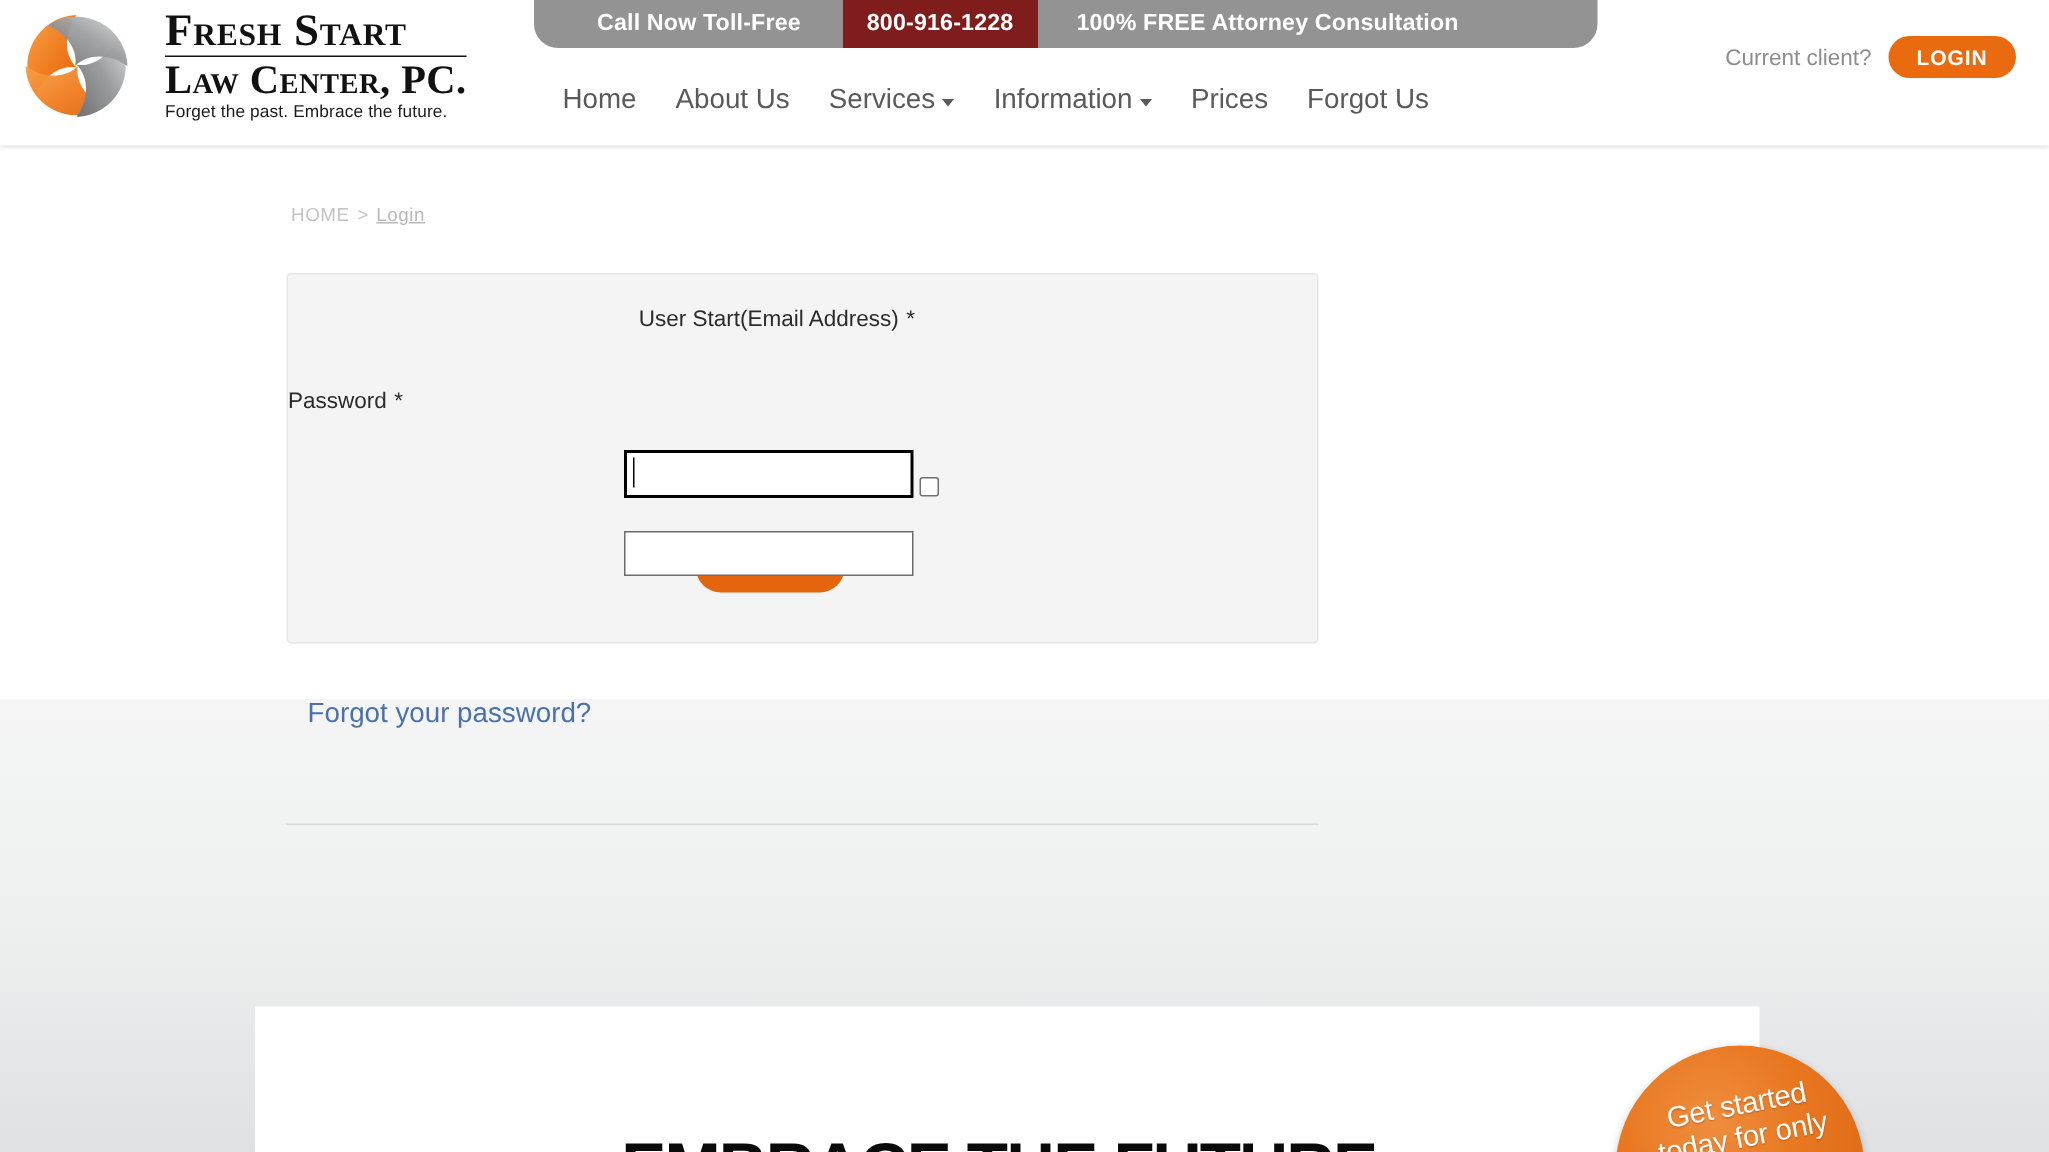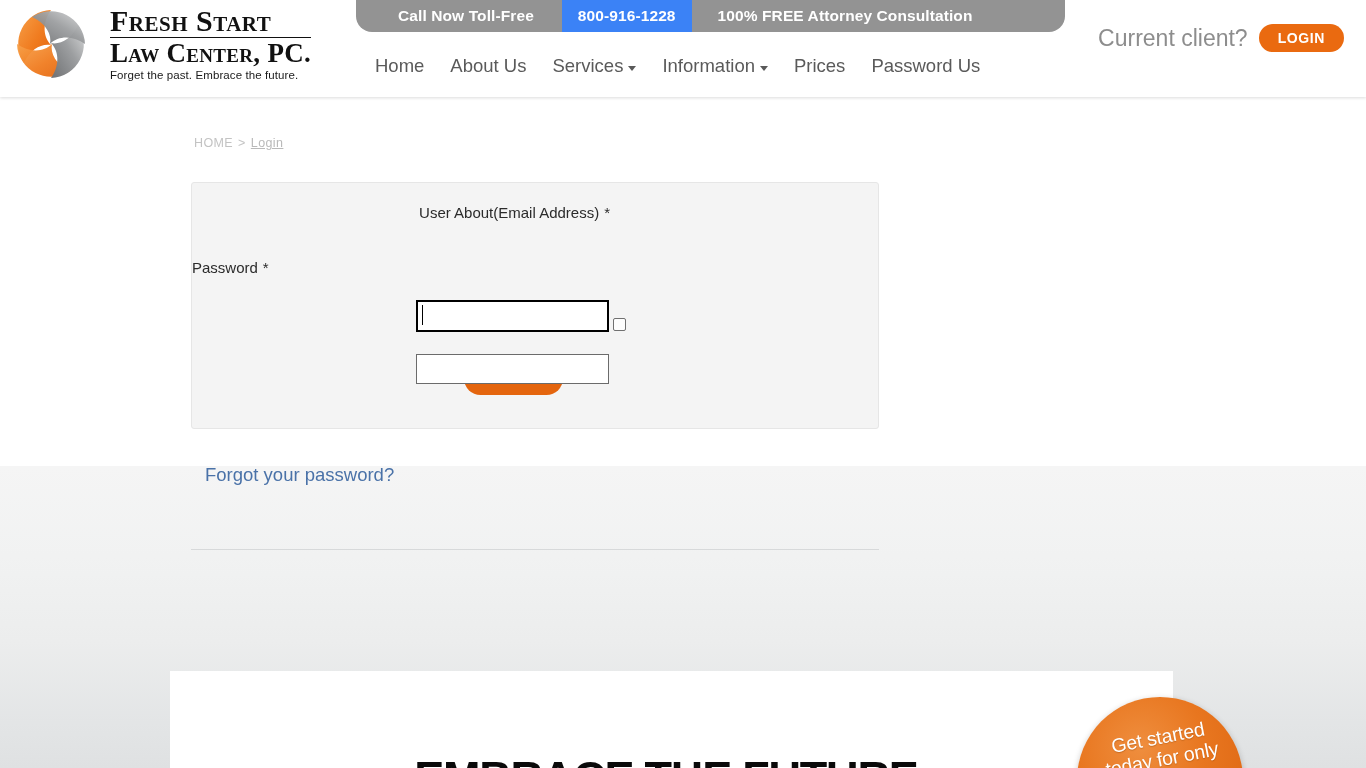--- a/index.html
+++ b/index.html
@@ -78,21 +78,21 @@
   .promo-seg {
     color: #ffffff;
     font-size: 15.5px;
     font-weight: bold;
     letter-spacing: 0.1px;
     white-space: nowrap;
     display: flex; align-items: center; justify-content: center;
     height: 100%;
   }
   .promo-call   { padding: 0 28px 0 42px; }
-  .promo-phone  { background: #3b82f6; padding: 0 16px; }
+  .promo-phone  { background: #7f1d1d; padding: 0 16px; }
   .promo-free   { padding: 0 34px 0 26px; }
 
   
   .nav {
     position: absolute; left: 364px; top: 55px;
     display: flex; align-items: center; gap: 0;
   }
   .nav-item {
     color: #5a5a5a;
     font-size: 18.5px;
@@ -110,21 +110,21 @@
     border-top: 5px solid #5a5a5a;
     margin-top: 4px;
   }
 
   
   .client-area {
     position: absolute; right: 22px; top: 24px;
     display: flex; align-items: center; gap: 11px;
   }
   .client-label {
-    color: #8d8d8d; font-size: 23px; white-space: nowrap;
+    color: #8d8d8d; font-size: 15px; white-space: nowrap;
   }
   .login-pill {
     background: #ea6a10;
     color: #ffffff;
     font-size: 14px;
     font-weight: bold;
     letter-spacing: 0.6px;
     border-radius: 16px;
     padding: 7px 19px 7px 19px;
     cursor: pointer;
@@ -340,41 +340,41 @@
       <span class="caret"></span>
     </div>
     <div class="nav-item">
       <span>Information</span>
       <span class="caret"></span>
     </div>
     <div class="nav-item">
       <span>Prices</span>
     </div>
     <div class="nav-item">
-      <span>Password Us</span>
+      <span>Forgot Us</span>
     </div>
   </nav>
 
   <div class="client-area">
     <span class="client-label">Current client?</span>
     <button class="login-pill">LOGIN</button>
   </div>
 </div>
 
 <div class="content">
 
   <div class="breadcrumb">
     <span>HOME</span>
     <span class="crumb-sep">&gt;</span>
     <span class="crumb-link">Login</span>
   </div>
 
   <div class="login-box">
     <div class="form-row row-user">
-      <span class="field-label">User About(Email Address)</span>
+      <span class="field-label">User Start(Email Address)</span>
       <span class="req-star">*</span>
     </div>
     <div class="form-row row-pass">
       <span class="field-label">Password</span>
       <span class="req-star">*</span>
     </div>
     <div class="row-remember">
       <span class="remember-label">Remember me</span>
       <div class="remember-box"></div>
     </div>

